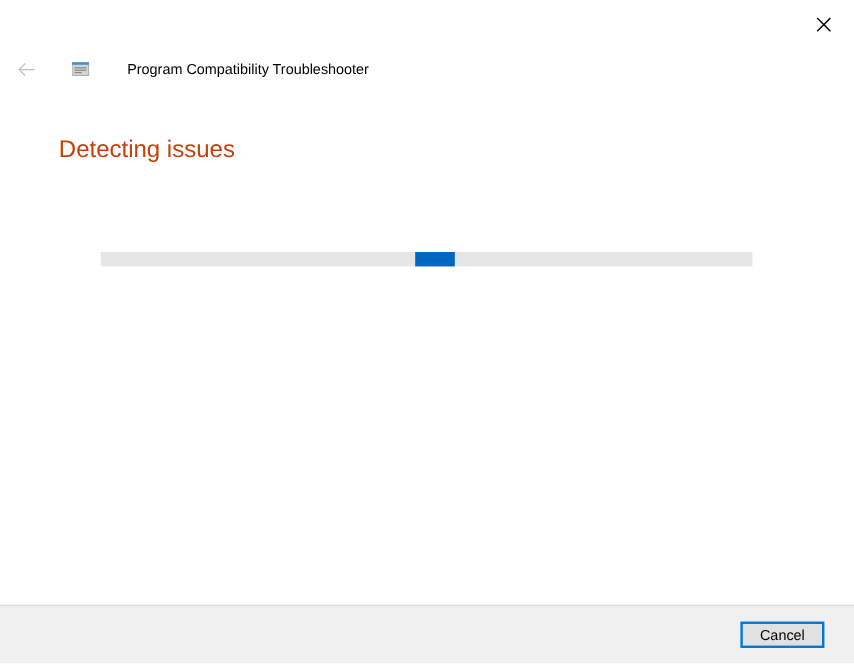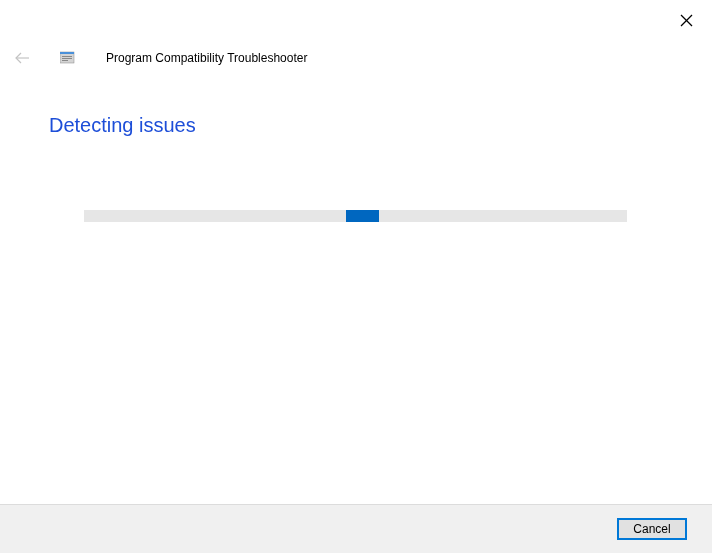--- a/index.html
+++ b/index.html
@@ -59,21 +59,21 @@
     .app-title {
       font-size: 12px;
       color: #000000;
       font-weight: 400;
     }
     .main-heading {
       position: absolute;
       top: 114px;
       left: 49px;
       font-size: 20px;
-      color: #1d4ed8;
+      color: #c2410c;
       font-weight: 400;
     }
     .progress-container {
       position: absolute;
       top: 210px;
       left: 84px;
       width: 543px;
       height: 12px;
       background: #e6e6e6;
     }

